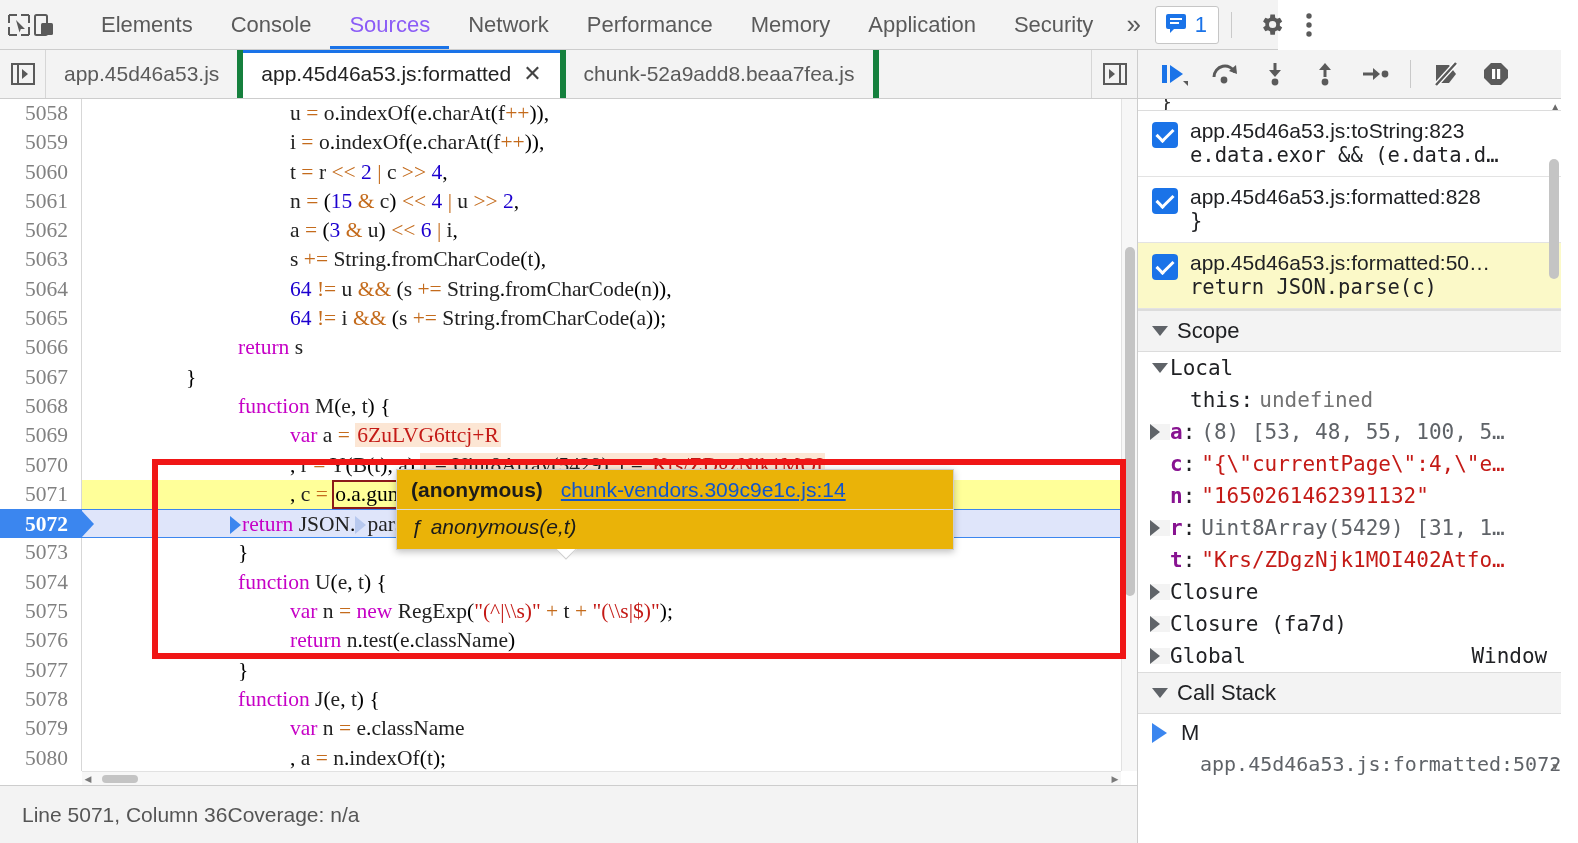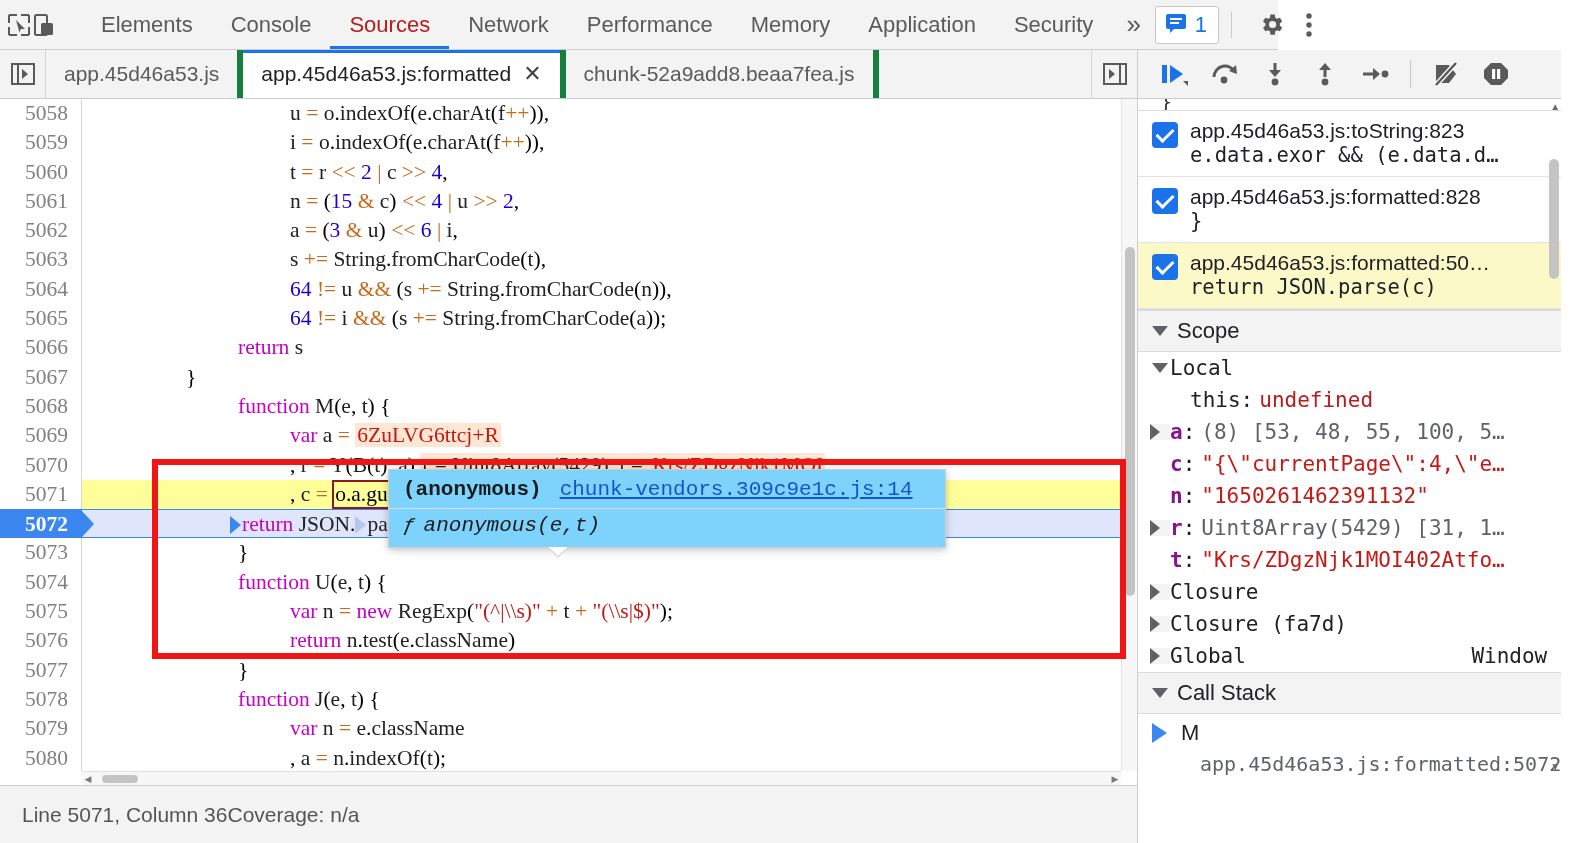--- a/index.html
+++ b/index.html
@@ -29,21 +29,21 @@
   .panel-tabs { display: flex; align-items: center; height: 100%; }
   .panel-tab {
     position: relative;
     height: 100%;
     display: flex; align-items: center;
     padding: 0 19px;
     font-size: 22px;
     color: #5a5a5a;
     white-space: nowrap;
   }
-  .panel-tab.active { color: #b91c1c; }
+  .panel-tab.active { color: #8b5cf6; }
   .panel-tab.active::after {
     content: ""; position: absolute; left: 0; right: 0; bottom: 0;
     height: 3px; background: #1a73e8;
   }
   .topbar-right { margin-left: auto; display: flex; align-items: center; padding-right: 4px; }
   .more-tabs { font-size: 26px; color: #5a5a5a; padding: 0 14px; }
   .msg-badge {
     display: flex; align-items: center; gap: 7px;
     border: 1px solid #c6c6c6; border-radius: 3px;
     padding: 3px 11px 3px 8px; height: 38px;
@@ -146,24 +146,24 @@
   .annot-box {
     position: absolute; pointer-events: none;
     border: 6px solid #f01616;
     left: 152px; top: 360px; width: 974px; height: 200px;
     z-index: 40;
   }
 
   
   .tooltip {
     position: absolute; z-index: 50;
-    left: 388px; top: 370px; width: 558px;
-    background: #7dd3fc; border: 1px solid #cfcfcf;
+    left: 396px; top: 370px; width: 558px;
+    background: #eab308; border: 1px solid #cfcfcf;
     box-shadow: 0 2px 7px rgba(0,0,0,.25);
-    font-family: Liberation Mono, monospace;
+    font-family: Liberation Sans, sans-serif;
   }
   .tt-head {
     display: flex; align-items: baseline; gap: 18px;
     padding: 8px 14px 7px 14px; border-bottom: 1px solid #dadada;
     font-size: 21px;
   }
   .tt-head .name { font-weight: 700; color: #1b1b1b; }
   .tt-head .link { color: #1155cc; text-decoration: underline; }
   .tt-body { padding: 5px 14px 10px 14px; font-size: 21px; font-style: italic; color: #1b1b1b; }
   .tt-body .f { font-style: italic; padding-right: 8px; }
@@ -238,21 +238,21 @@
   .tri.right { border:0; border-top:8px solid transparent; border-bottom:8px solid transparent; border-left:10px solid #5f6368;}
 
   .scope-list { background:#fff; font-family:"DejaVu Sans Mono", monospace; font-size: 21px; }
   .scope-row { display:flex; align-items:center; white-space:nowrap; height: 32px; padding-left: 12px; overflow:hidden;}
   .scope-row .caret { width: 20px; display:flex; align-items:center; justify-content:center;}
   .scope-row .caret.blank { }
   .scope-row .indent { width: 20px; }
   .propname { color:#881391; font-weight:600;}
   .propname.plain { color:#202124; font-weight:400;}
   .colon { color:#202124; padding-right:6px;}
-  .v-undef { color:#b91c1c; }
+  .v-undef { color:#737373; }
   .v-str { color:#c41a16; }
   .v-obj { color:#5f6368; }
   .v-win { color:#202124; margin-left:auto; padding-right: 14px;}
   .scope-name { color:#202124; }
 
   .cs-row { display:flex; align-items:center; gap:14px; padding: 6px 14px; background:#fff; }
   .cs-arrow { width:0;height:0; border-top:10px solid transparent; border-bottom:10px solid transparent; border-left:15px solid #3b86ef;}
   .cs-name { font-size:22px; color:#202124;}
   .cs-sub { font-family:"DejaVu Sans Mono", monospace; font-size:20px; color:#5f6368; padding-left: 62px; background:#fff;}
 

